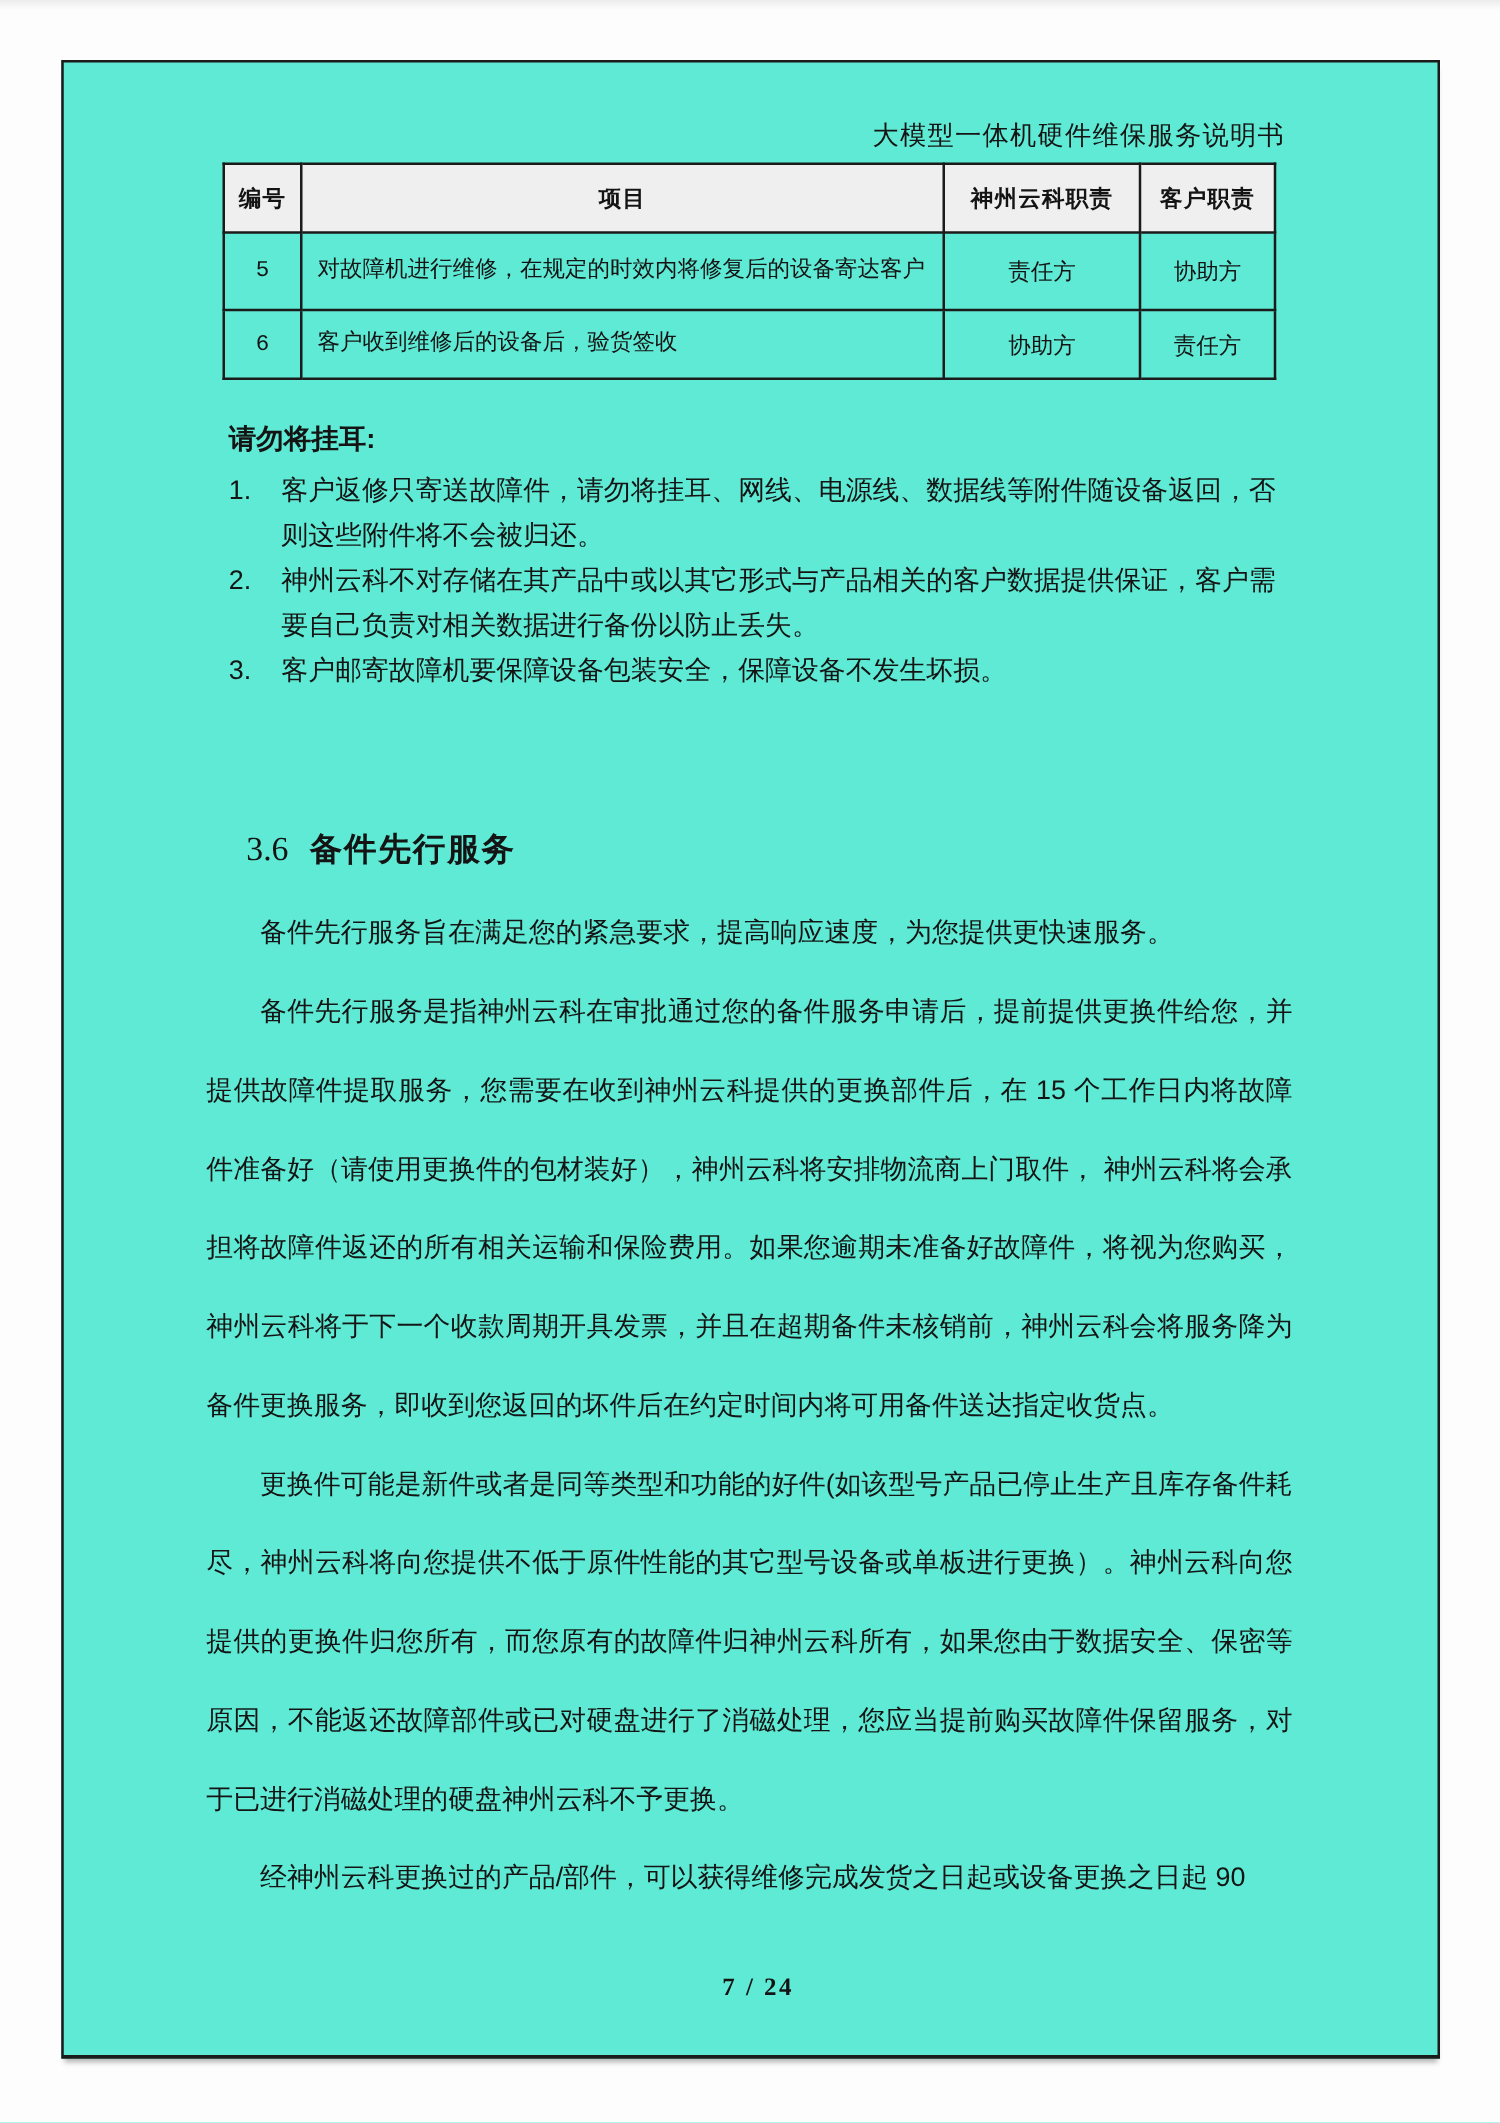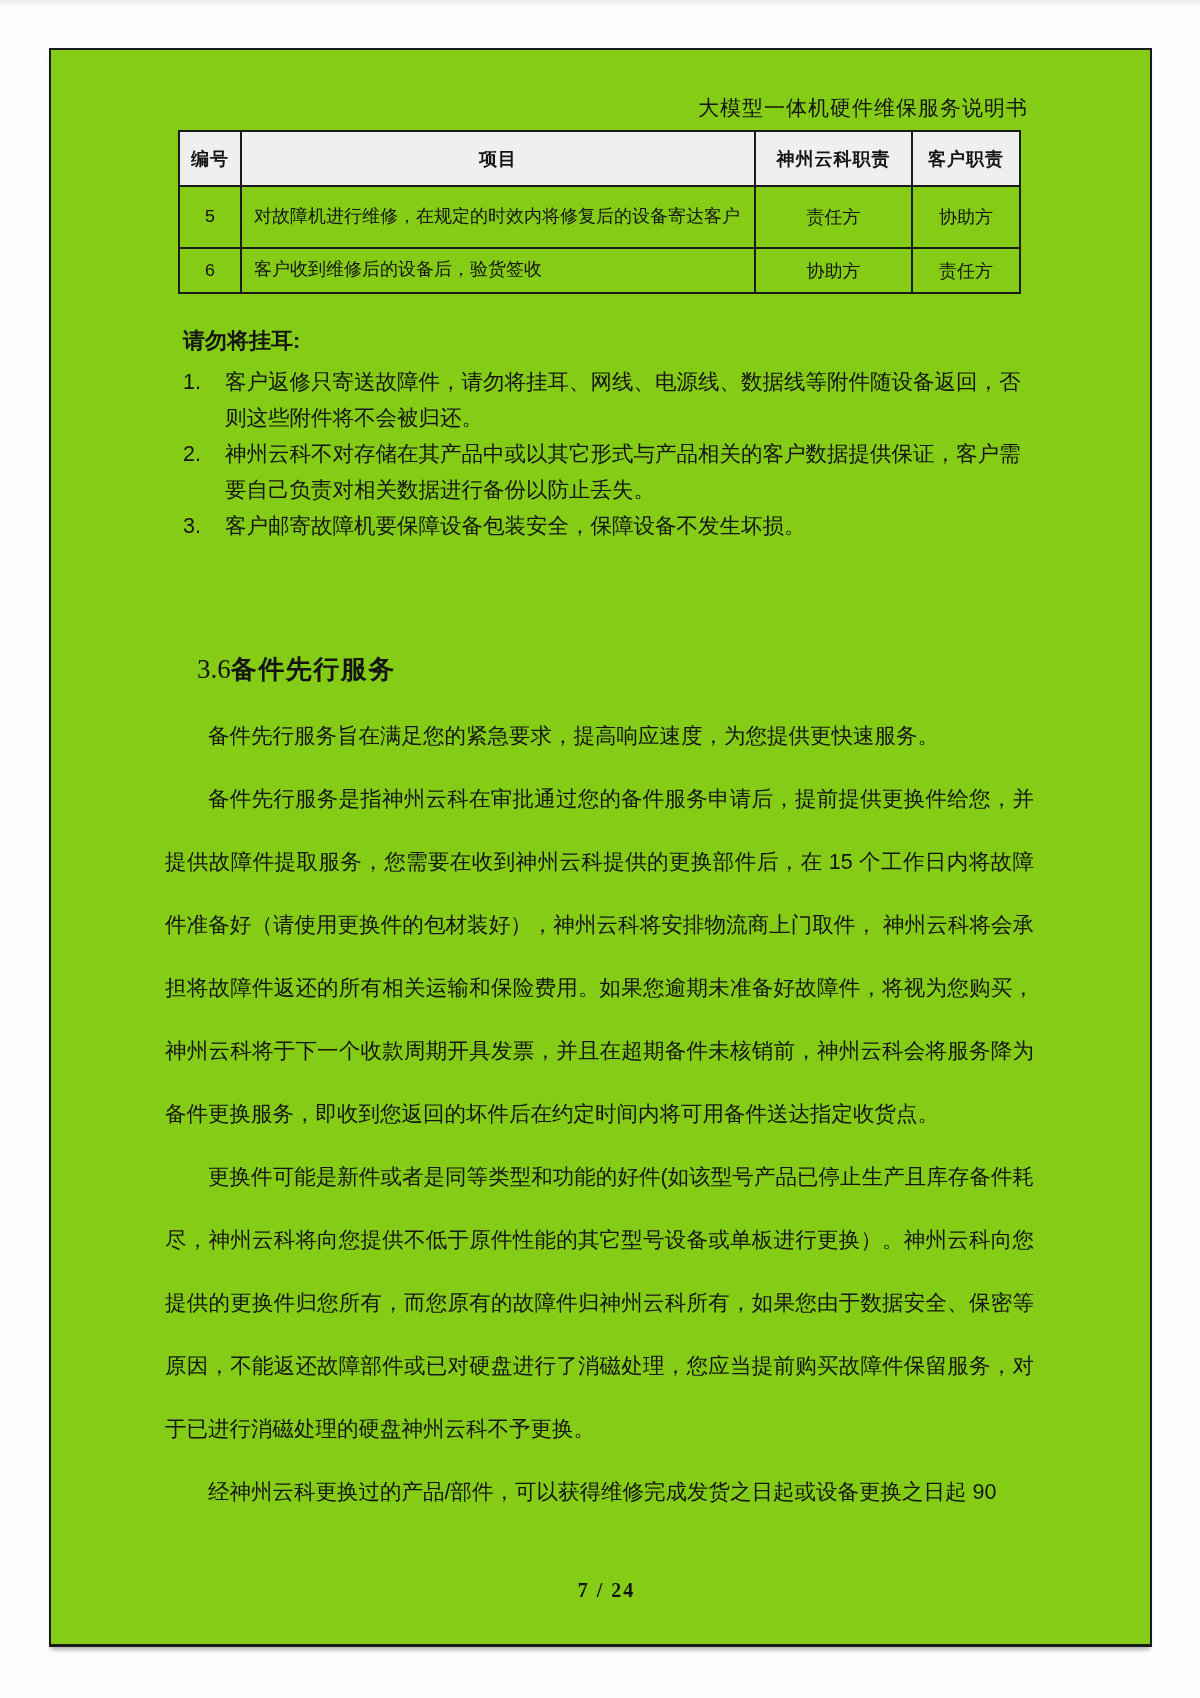--- a/index.html
+++ b/index.html
@@ -14,21 +14,21 @@
   .edge-tint {
     position:absolute; top:0; left:0; right:0; height:8px;
     background:linear-gradient(#ececec, rgba(255,255,255,0));
   }
   .page-frame {
     position:absolute; left:49px; top:48px;
     width:1103px; height:1599px;
     box-sizing:border-box;
     border:2px solid #1b1b1b;
     border-bottom-width:3px;
-    background:#84cc16;
+    background:#5eead4;
     box-shadow:0 5px 4px -2px rgba(0,0,0,0.28);
   }
   .doc-header {
     padding:44px 122px 0 0;
     text-align:right;
     font-family:"Liberation Serif", serif;
     font-size:21px;
     letter-spacing:1px;
   }
   .service-table {
@@ -48,21 +48,21 @@
     background:#efefef;
     font-weight:bold;
     height:55px;
     text-align:center;
     letter-spacing:1px;
   }
   .service-table td { text-align:center; }
   .service-table td.cell-item {
     text-align:left;
     padding:6px 12px;
-    line-height:25px;
+    line-height:41px;
   }
   .row-5 td { height:62px; }
   .row-6 td { height:45px; }
   .col-no { width:62px; }
   .col-item { width:514px; }
   .col-szyk { width:157px; }
   .col-cust { width:108px; }
 
   .notes-title {
     margin:32px 0 0 132px;
@@ -75,20 +75,21 @@
     font-size:21.5px;
     line-height:36px;
   }
   .note-num { flex:none; width:42px; }
   .note-text { flex:1; }
 
   .section-heading {
     margin:108px 0 0 146px;
     display:flex;
     align-items:baseline;
+    gap:17px;
   }
   .section-number {
     font-family:"Liberation Serif", serif;
     font-size:27px;
   }
   .section-title {
     font-size:26px;
     font-weight:bold;
     letter-spacing:1.5px;
   }

